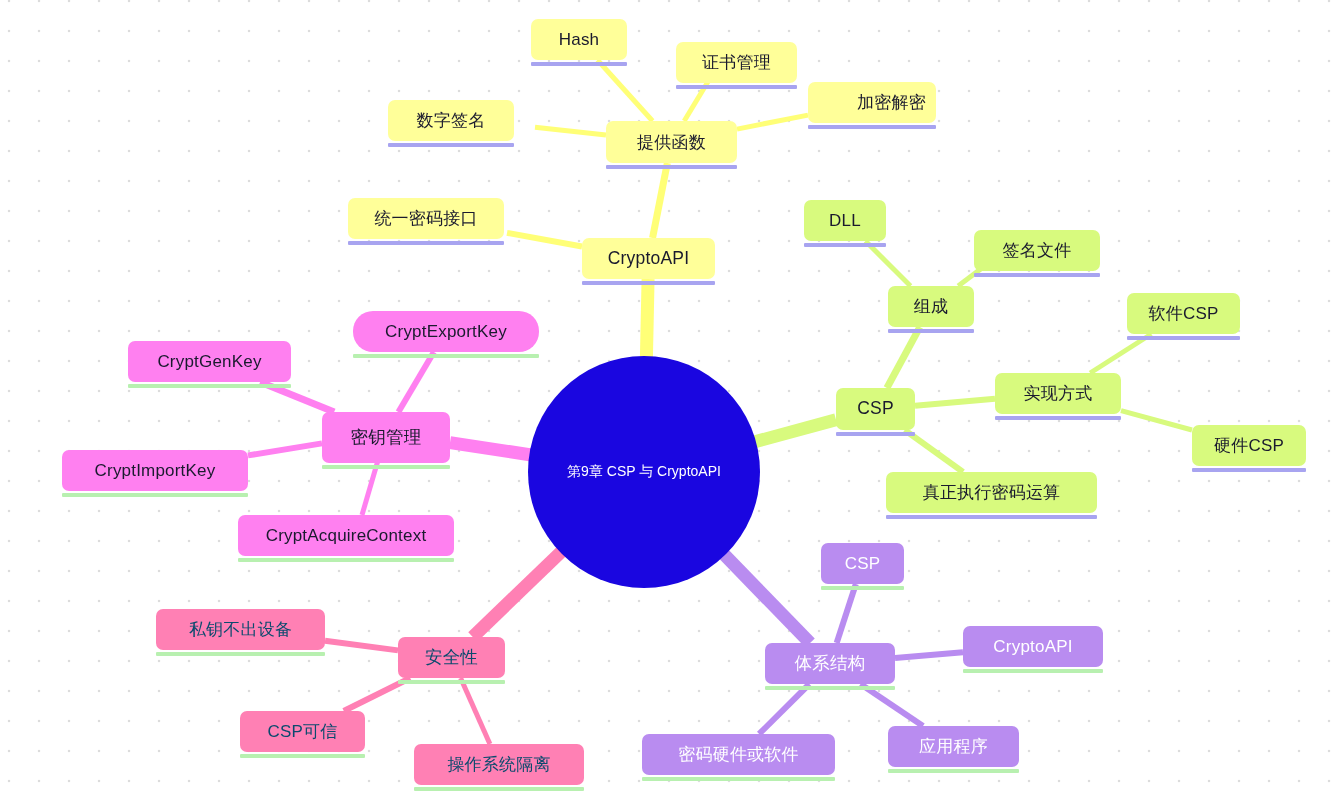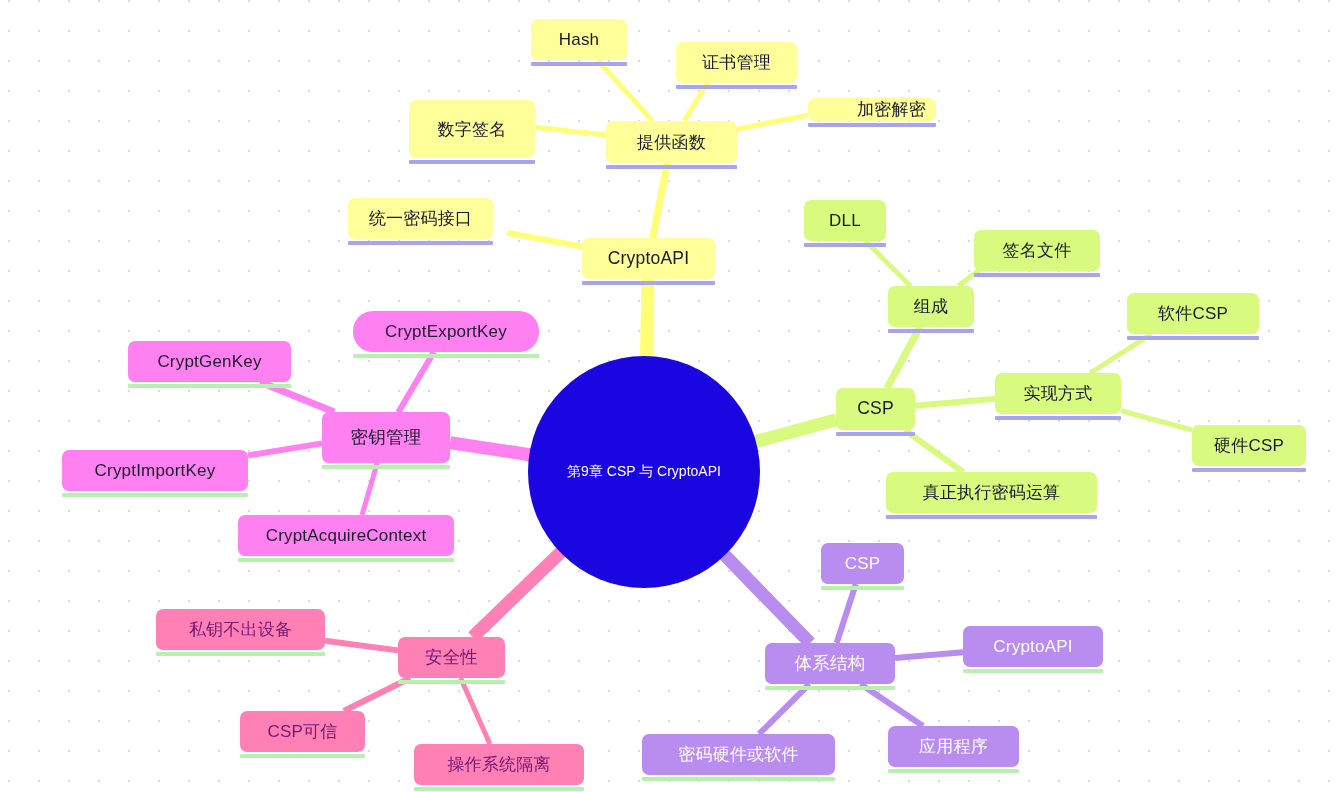--- a/index.html
+++ b/index.html
@@ -68,21 +68,21 @@
     font-weight: 400;
     z-index: 6;
     text-align: right;
   }
   .lvl1 { font-size: 17.5px; z-index: 5; }
   .lvl2 { font-size: 17px; z-index: 4; }
 
   .c-yellow  { background: #ffff99; color: #1a1a2e; }
   .c-green   { background: #d8fa7e; color: #1a1a2e; }
   .c-magenta { background: #ff80f0; color: #1a1a2e; }
-  .c-pink    { background: #ff80b4; color: #701a75; }
+  .c-pink    { background: #ff80b4; color: #0c4a6e; }
   .c-purple  { background: #b98cf0; color: #ffffff; }
 
   .u-lav   { background: #a8a4f0; }
   .u-green { background: #b8f0b0; }
 </style>
 </head>
 <body>
 
 <div id="mindmap-canvas">
   <svg id="edge-layer" viewBox="0 0 1339 792" xmlns="http://www.w3.org/2000/svg">
@@ -117,41 +117,41 @@
       <line x1="809.3873626373627" y1="684" x2="759.1126373626373" y2="734" stroke="#b98cf0" stroke-width="6" stroke-linecap="butt"></line>
     </svg>
   <div id="node-layer">
       <div id="root-node" style="left: 528px; top: 356px; width: 232px; height: 232px; background: rgb(26, 6, 224); color: rgb(255, 255, 255);">
         <span>第9章 CSP 与 CryptoAPI</span>
       </div>
       <div class="node c-yellow lvl1" style="left: 582px; top: 238px; width: 133px; height: 41px;">
         <span class="node-label">CryptoAPI</span>
         <div class="node-underline u-lav"></div>
       </div>
-      <div class="node c-yellow lvl2" style="left: 348px; top: 198px; width: 145px; height: 41px;">
+      <div class="node c-yellow lvl2" style="left: 348px; top: 198px; width: 156px; height: 41px;">
         <span class="node-label">统一密码接口</span>
         <div class="node-underline u-lav"></div>
       </div>
       <div class="node c-yellow lvl2" style="left: 606px; top: 121px; width: 131px; height: 42px;">
         <span class="node-label">提供函数</span>
         <div class="node-underline u-lav"></div>
       </div>
       <div class="node c-yellow lvl2" style="left: 531px; top: 19px; width: 96px; height: 41px;">
         <span class="node-label">Hash</span>
         <div class="node-underline u-lav"></div>
       </div>
       <div class="node c-yellow lvl2" style="left: 676px; top: 14px; width: 121px; height: 41px; margin-top: 28px;">
         <span class="node-label">证书管理</span>
         <div class="node-underline u-lav"></div>
       </div>
-      <div class="node c-yellow lvl2" style="left: 409px; top: 100px; width: 126px; height: 58px;">
+      <div class="node c-yellow lvl2" style="left: 388px; top: 100px; width: 126px; height: 41px;">
         <span class="node-label">数字签名</span>
         <div class="node-underline u-lav"></div>
       </div>
-      <div class="node c-yellow lvl2" style="left: 808px; top: 98px; width: 128px; height: 23px; padding-left: 39px;">
+      <div class="node c-yellow lvl2" style="left: 808px; top: 82px; width: 128px; height: 41px; padding-left: 39px;">
         <span class="node-label">加密解密</span>
         <div class="node-underline u-lav"></div>
       </div>
       <div class="node c-green lvl1" style="left: 836px; top: 388px; width: 79px; height: 42px;">
         <span class="node-label">CSP</span>
         <div class="node-underline u-lav"></div>
       </div>
       <div class="node c-green lvl2" style="left: 888px; top: 286px; width: 86px; height: 41px;">
         <span class="node-label">组成</span>
         <div class="node-underline u-lav"></div>
@@ -161,21 +161,21 @@
         <div class="node-underline u-lav"></div>
       </div>
       <div class="node c-green lvl2" style="left: 974px; top: 206px; width: 126px; height: 41px; margin-top: 24px;">
         <span class="node-label">签名文件</span>
         <div class="node-underline u-lav"></div>
       </div>
       <div class="node c-green lvl2" style="left: 995px; top: 373px; width: 126px; height: 41px;">
         <span class="node-label">实现方式</span>
         <div class="node-underline u-lav"></div>
       </div>
-      <div class="node c-green lvl2" style="left: 1127px; top: 293px; width: 132px; height: 41px; text-align: center;">
+      <div class="node c-green lvl2" style="left: 1127px; top: 293px; width: 113px; height: 41px; text-align: center;">
         <span class="node-label">软件CSP</span>
         <div class="node-underline u-lav"></div>
       </div>
       <div class="node c-green lvl2" style="left: 1192px; top: 425px; width: 114px; height: 41px;">
         <span class="node-label">硬件CSP</span>
         <div class="node-underline u-lav"></div>
       </div>
       <div class="node c-green lvl2" style="left: 886px; top: 472px; width: 211px; height: 41px;">
         <span class="node-label">真正执行密码运算</span>
         <div class="node-underline u-lav"></div>

